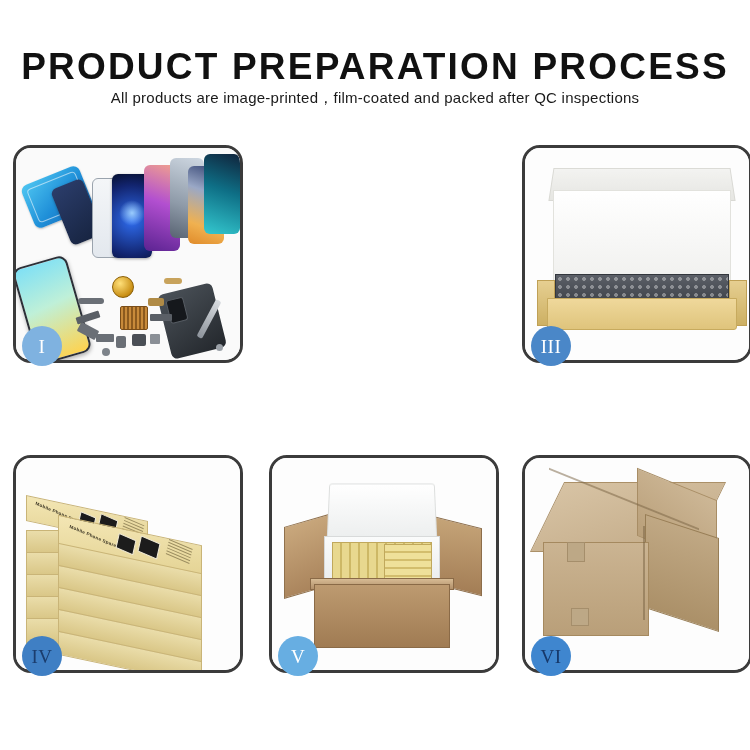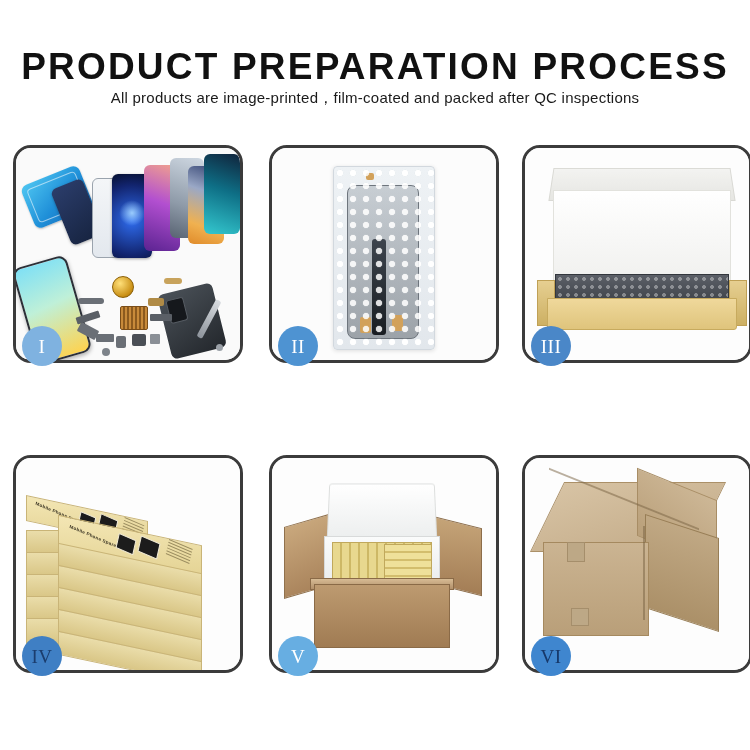--- a/index.html
+++ b/index.html
@@ -335,33 +335,20 @@
         <div class="prt" style="left:132px;top:150px;width:16px;height:8px;background:#b08b46;border-radius:2px;"></div>
         <div class="prt" style="left:134px;top:166px;width:22px;height:7px;background:#5a5f66;"></div>
         <div class="prt" style="left:60px;top:166px;width:24px;height:7px;background:#5a5f66;transform:rotate(-18deg);"></div>
         <div class="prt" style="left:148px;top:130px;width:18px;height:6px;background:#c8a35c;border-radius:3px;"></div>
         <div class="prt" style="left:86px;top:200px;width:8px;height:8px;border-radius:50%;background:#7d838a;"></div>
         <div class="prt" style="left:200px;top:196px;width:7px;height:7px;border-radius:50%;background:#9aa0a7;"></div>
       </div>
       <div class="badge b1">I</div>
     </div>
 
-    <div class="card c2">
-      <div class="scene p2">
-        <div class="bubblebag">
-          <div class="bag-screen"></div>
-          <div class="flex-tail"></div>
-          <div class="gold-tab" style="left:26px;top:150px;"></div>
-          <div class="gold-tab" style="left:58px;top:148px;"></div>
-          <div class="gold-tab" style="left:32px;top:6px;width:8px;height:7px;"></div>
-          <div class="bubbleoverlay"></div>
-        </div>
-      </div>
-      <div class="badge b2">II</div>
-    </div>
 
     <div class="card c3">
       <div class="scene p3">
         <div class="b3-lidback"></div>
         <div class="b3-foam"></div>
         <div class="b3-inner"></div>
         <div class="b3-leftflap"></div>
         <div class="b3-rightflap"></div>
         <div class="b3-front"></div>
       </div>

